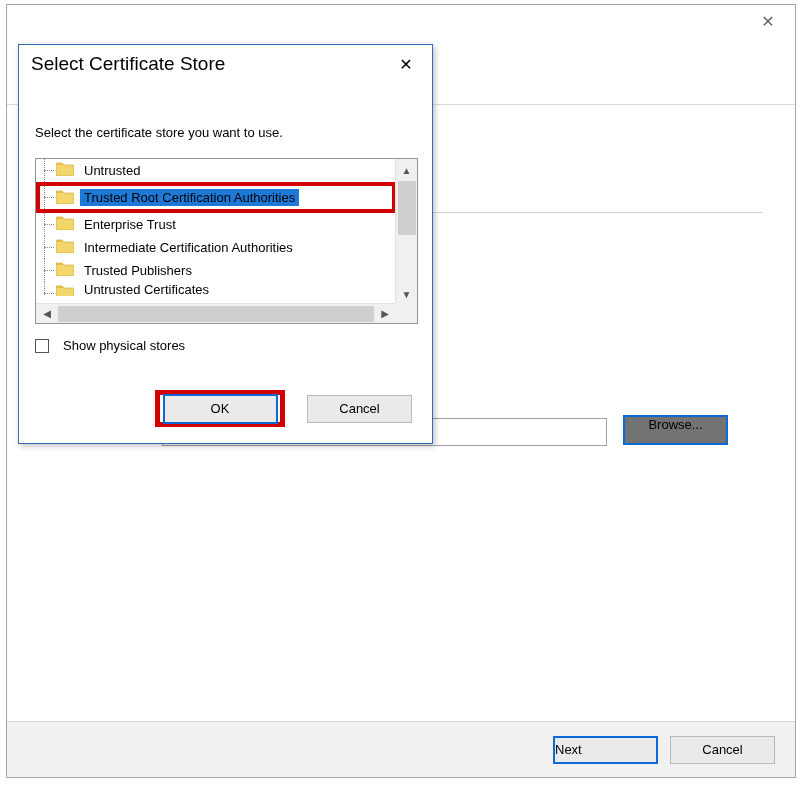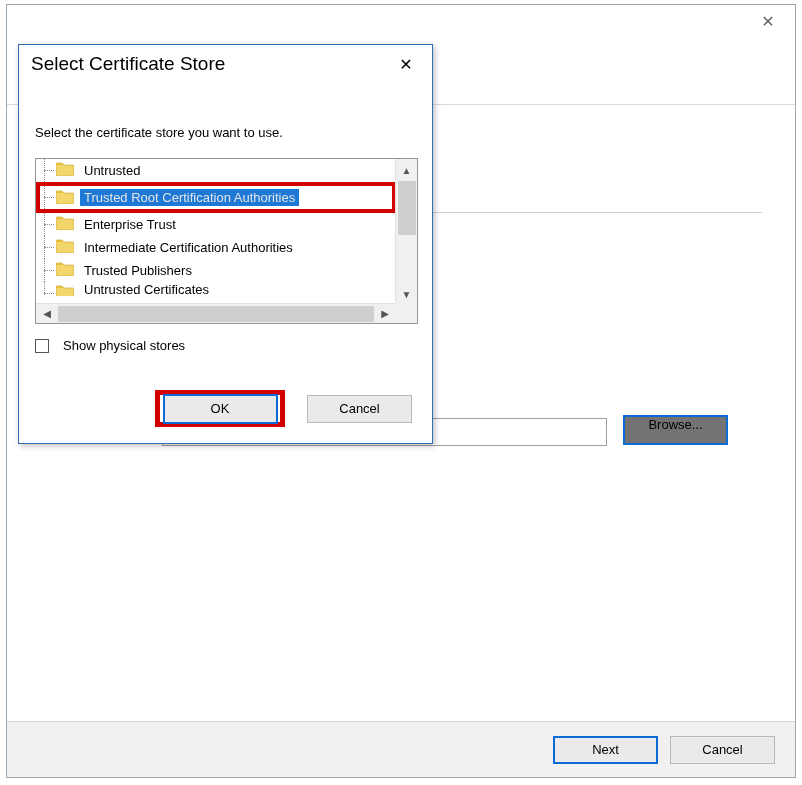--- a/index.html
+++ b/index.html
@@ -94,21 +94,21 @@
     align-items: center;
     justify-content: flex-end;
     padding-right: 20px;
     gap: 12px;
   }
   .wizard-next {
     width: 105px;
     height: 28px;
     border: 2px solid #0a6bd6;
     background: #eaeaea;
-    display: flex; align-items: center; justify-content: center;
+    display: flex; align-items: center; 
     cursor: pointer;
   }
   .wizard-cancel {
     width: 105px;
     height: 28px;
     border: 1px solid #b8b8b8;
     background: #eaeaea;
     display: flex; align-items: center; justify-content: center;
     cursor: pointer;
   }
@@ -207,21 +207,21 @@
     border-top: 1px dotted #8a8a8a;
   }
   .tree-item.partial { height: 14px; line-height: 23px; overflow: hidden; }
   .tree-item.partial .label { position: relative; top: -4px; }
 
   .tree-item .label {
     padding: 1px 4px;
   }
   .tree-item.selected .label {
     background: #1e79d6;
-    color: #e5e5e5;
+    color: #000000;
   }
   .tree-item.hl {
     border: 4px solid #d20000;
     padding-left: 40px;
     height: 31px;
     line-height: 23px;
     margin-left: 0;
   }
   .tree-item.hl .folder { left: 16px; top: 4px; }
   .tree-item.hl .dotted { left: 4px; }

